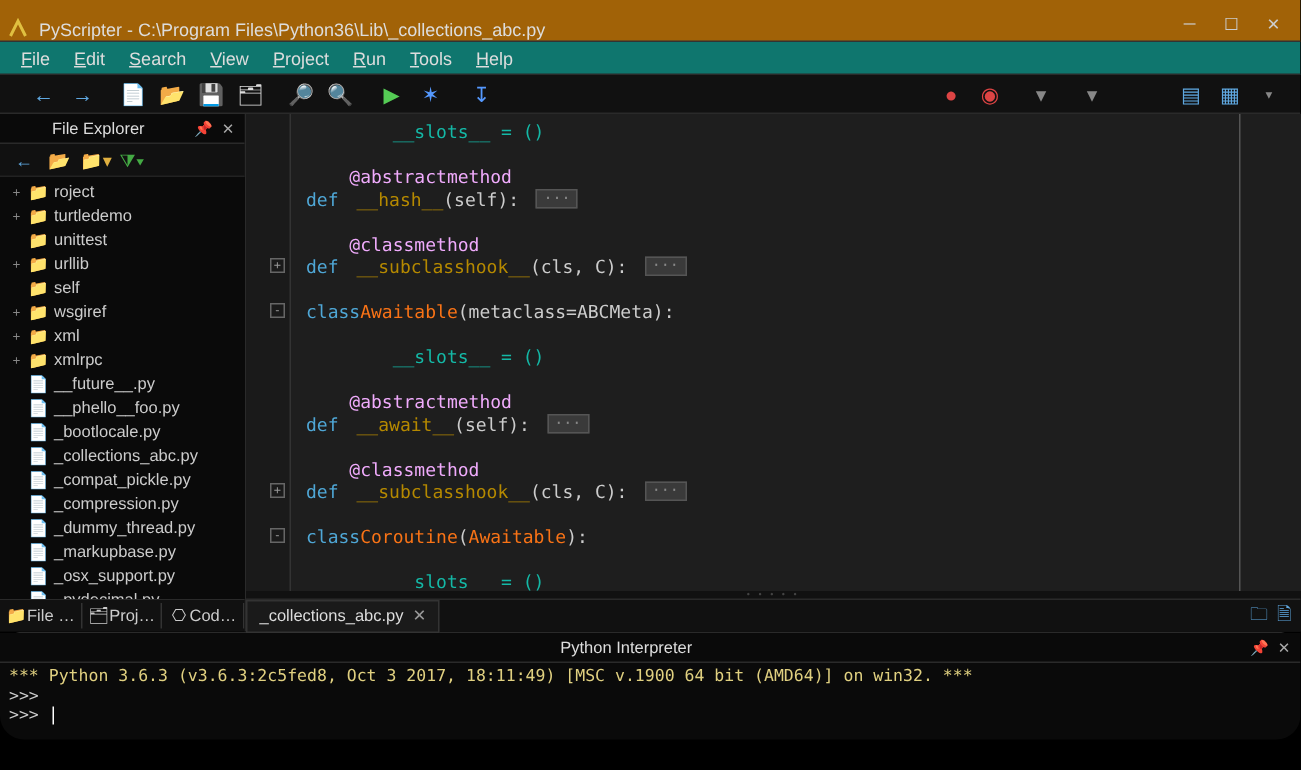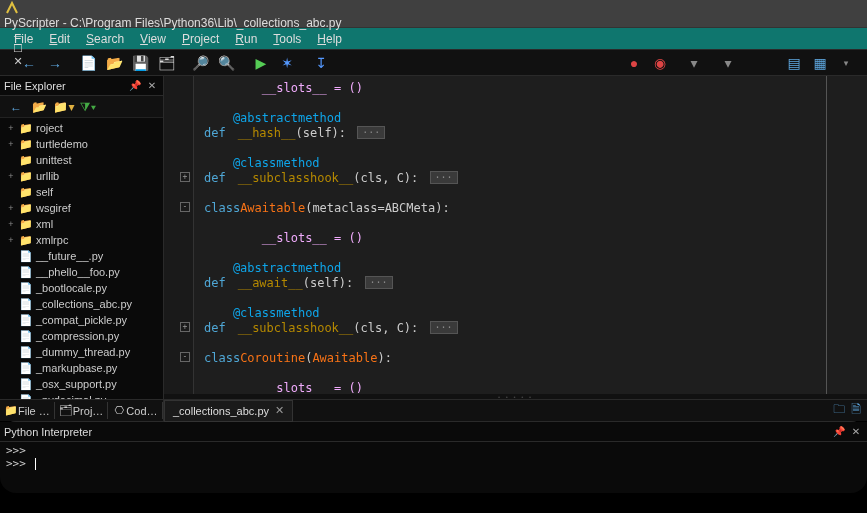--- a/index.html
+++ b/index.html
@@ -1,53 +1,53 @@
 <!DOCTYPE html>
 <html><head>
 <meta charset="utf-8">
 <style>
 * { margin: 0; padding: 0; box-sizing: border-box; }
 body { font-family: "Segoe UI", Tahoma, sans-serif; font-size: 12px; background: #000; color: #ccc; width: 867px; height: 513px; overflow: hidden; }
-.titlebar { height: 28px; background: #404040; display: flex; align-items: flex-start; padding: 0 4px; border-bottom: 1px solid #333; flex-direction: column; }
+.titlebar { height: 28px; background: #a16207; display: flex; align-items: flex-end; padding: 0 4px; border-bottom: 1px solid #333; }
 .titlebar .icon { width: 16px; height: 16px; margin-right: 6px; }
 .titlebar .title { flex: 1; color: #ddd; font-size: 12px; }
 .titlebar .winbtn { width: 28px; height: 22px; display: inline-flex; align-items: center; justify-content: center; color: #ccc; font-size: 11px; }
 .menubar { height: 22px; background: #0f766e; display: flex; align-items: center; padding: 0 6px; border-bottom: 1px solid #2a2a2a; }
 .menubar .menu { padding: 2px 8px; color: #ddd; }
 .menubar .menu u { text-decoration: underline; }
 .toolbar { height: 26px; background: #111; display: flex; align-items: center; padding: 0 8px; border-bottom: 1px solid #2a2a2a; }
 .toolbar .tbtn { width: 22px; height: 22px; display: inline-flex; align-items: center; justify-content: center; margin: 0 2px; color: #ddd; font-size: 14px; }
 .toolbar .sep { width: 8px; }
 .toolbar .spacer { flex: 1; }
 .main { display: flex; height: 345px; }
 .sidebar { width: 164px; background: #0a0a0a; border-right: 1px solid #2a2a2a; display: flex; flex-direction: column; }
-.panel-hdr { height: 20px; background: #0a0a0a; display: flex; align-items: center; padding: 0 4px; border-bottom: 1px solid #2a2a2a; }
+.panel-hdr { height: 20px; background: #0a0a0a; display: flex; align-items: center; padding: 0 4px; border-bottom: 1px solid #2a2a2a; text-align: center; }
 .panel-hdr .label { flex: 1; color: #ddd; font-size: 11px; }
 .panel-hdr .ctrl { width: 14px; height: 14px; display: inline-flex; align-items: center; justify-content: center; color: #aaa; font-size: 10px; margin-left: 2px; }
 .fe-toolbar { height: 22px; background: #111; display: flex; align-items: center; padding: 0 4px; border-bottom: 1px solid #222; }
 .fe-toolbar .fbtn { width: 22px; height: 18px; display: inline-flex; align-items: center; justify-content: center; margin: 0 1px; font-size: 12px; }
 .tree { flex: 1; overflow: auto; background: #0a0a0a; padding: 2px 0; }
 .tree-row { height: 16px; display: flex; align-items: center; padding-left: 6px; white-space: nowrap; font-size: 11px; color: #ccc; }
 .tree-row .exp { width: 10px; color: #888; font-size: 9px; text-align: center; }
 .tree-row .ficon { width: 16px; text-align: center; margin: 0 2px; font-size: 11px; }
 .folder { color: #e0b040; }
 .pyfile { color: #5fa8e0; }
 .sidebar-tabs { height: 22px; background: #111; display: flex; align-items: center; border-top: 1px solid #2a2a2a; overflow:hidden; }
 .sidebar-tabs .stab { padding: 2px 4px; color: #ccc; font-size: 11px; display: flex; align-items: center; border-right: 1px solid #333; overflow:hidden; }
 .sidebar-tabs .stab .sicn { width: 14px; text-align: center; }
 .editor-wrap { flex: 1; display: flex; flex-direction: column; background: #1e1e1e; }
 .editor { flex: 1; overflow: auto; background: #1e1e1e; font-family: Consolas, monospace; font-size: 12px; position: relative; }
 .gutter { position: absolute; left: 0; top: 0; width: 30px; height: 100%; background: #1a1a1a; border-right: 1px solid #333; }
 .code-region { margin-left: 30px; padding: 4px 0 4px 10px; border-right: 1px solid #555; margin-right: 40px; }
 .line { height: 15px; white-space: pre; color: #ccc; display:flex; align-items:center; }
 .fold-marker { position: absolute; left: 16px; width: 10px; height: 10px; border: 1px solid #666; color: #999; font-size: 8px; line-height: 8px; text-align: center; }
 .kw { color: #4fa7d6; }
-.dec { color: #0ea5e9; }
+.dec { color: #f0abfc; }
 .fn { color: #b58900; margin-left: 12px; }
-.str { color: #f0abfc; }
+.str { color: #14b8a6; }
 .cls { color: #f97316; }
 .fold-box { display: inline-block; background: #3a3a3a; color: #888; padding: 0 4px; font-size: 10px; border: 1px solid #555; margin-left: 4px; }
 .editor-tabs { height: 22px; background: #111; display: flex; align-items: center; border-top: 1px solid #2a2a2a; }
 .etab { height: 22px; padding: 0 8px; background: #1a1a1a; border: 1px solid #333; display: flex; align-items: center; font-size: 11px; color: #ddd; }
 .etab .close { margin-left: 6px; color: #999; }
 .tab-right { margin-left: auto; display:flex; gap:6px; padding-right:6px; }
 .interpreter { height: 72px; background: #0a0a0a; border-top: 1px solid #2a2a2a; border-radius: 16px; }
 .interp-hdr { height: 20px; display: flex; align-items: center; padding: 0 4px; }
 .interp-hdr .label { flex: 1; color: #ddd; font-size: 11px; }
 .interp-body { font-family: Consolas, monospace; font-size: 11px; color: #ccc; padding: 2px 6px; }
@@ -282,16 +282,17 @@
   </div>
 </div>
 
 <div class="interpreter">
   <div class="interp-hdr panel-hdr">
     <span class="label">Python Interpreter</span>
     <span class="ctrl">📌</span>
     <span class="ctrl">✕</span>
   </div>
   <div class="interp-body">
+    <div class="out">*** Python 3.6.3 (v3.6.3:2c5fed8, Oct  3 2017, 18:11:49) [MSC v.1900 64 bit (AMD64)] on win32. ***</div>
     <div class="prompt"><span>&gt;&gt;&gt;</span></div>
     <div class="prompt"><span>&gt;&gt;&gt;</span> <span class="caret"></span></div>
   </div>
 </div>
 
 </body></html>

